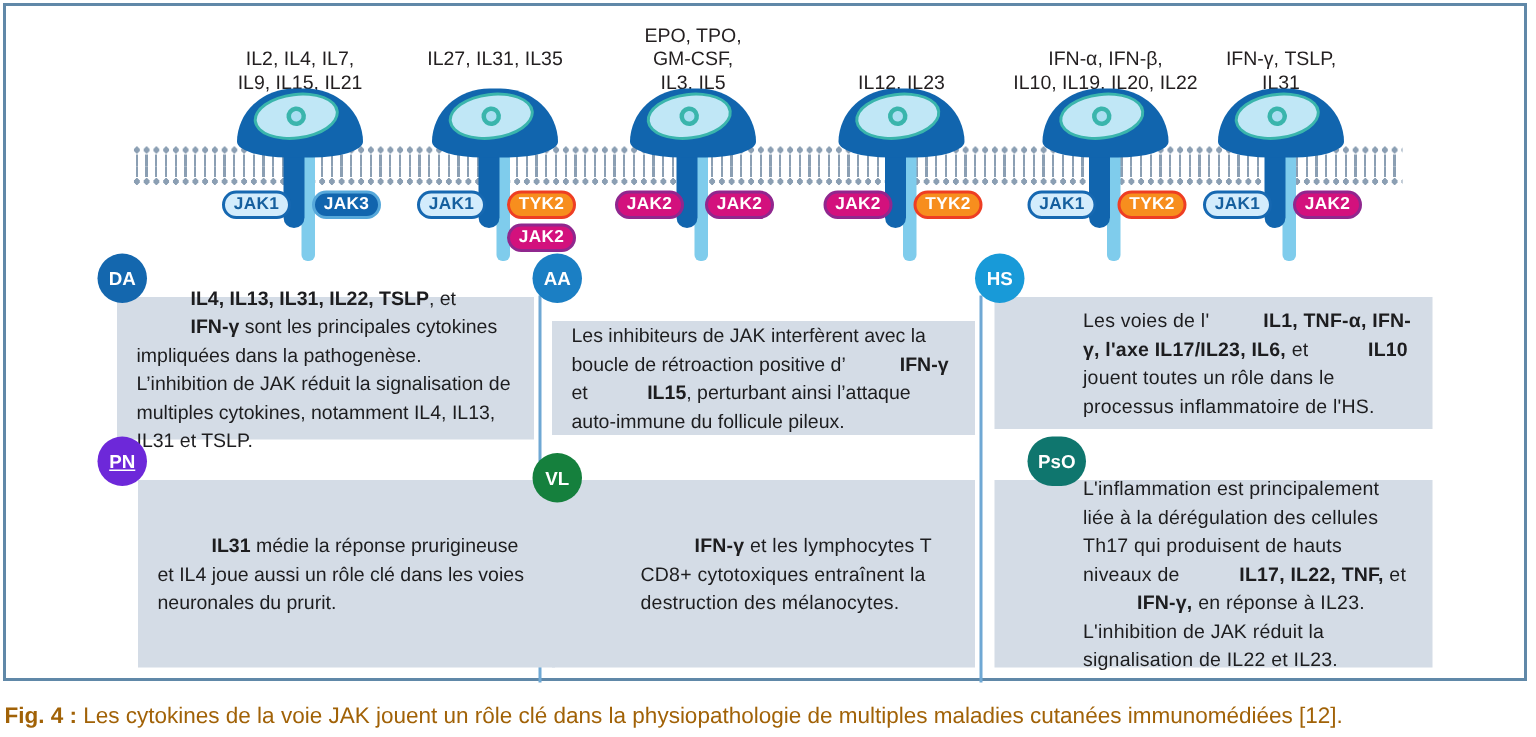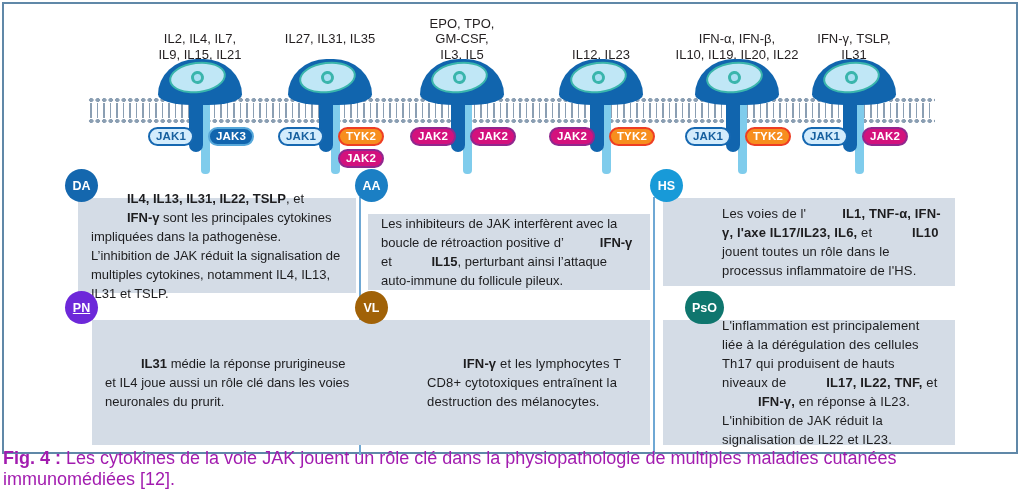--- a/index.html
+++ b/index.html
@@ -30,21 +30,21 @@
   
   .divider{position:absolute;top:197px;width:2px;height:258px;background:#6fa8d4;}
   
   .info-box{position:absolute;background:#d4dce6;display:flex;align-items:center;box-sizing:border-box;}
   .box-text{width:100%;padding:2px 12px 2px 13px;font-size:13px;line-height:19px;color:#1d1d1f;}
   .box-text .b{font-weight:bold;padding-left:36px;}
   .din .box-text{letter-spacing:.15px;margin-left:46px;}
   .disease-badge{position:absolute;width:33px;height:33px;border-radius:17px;color:#fff;
                  font-size:12.5px;font-weight:bold;display:flex;align-items:center;justify-content:center;}
   
-  .caption{position:absolute;left:3px;top:448px;width:1015px;font-size:18px;color:#a21caf;}
+  .caption{position:absolute;left:3px;top:469px;width:1015px;font-size:15px;color:#a16207;}
   .caption .cap-b{font-weight:bold;}
 </style>
 </head>
 <body>
 
 <div id="stage">
   <div class="fig-border"></div>
 
   <div id="membrane">
     <div class="m-strip m-heads-top"></div>
@@ -168,21 +168,21 @@
         <div class="box-text"><span>Les voies de l'</span><span class="b">IL1, TNF-α, IFN-γ, l'axe IL17/IL23, IL6,</span><span> et </span><span class="b">IL10</span><span> jouent toutes un rôle dans le processus inflammatoire de l'HS.</span></div>
       </div>
       <div class="disease-badge" style="left: 650px; top: 169px; background: rgb(24, 154, 216); width: 33px;">HS</div>
       <div class="info-box" style="left: 92px; top: 320px; width: 278px; height: 125px;">
         <div class="box-text"><span class="b">IL31</span><span> médie la réponse prurigineuse et IL4 joue aussi un rôle clé dans les voies neuronales du prurit.</span></div>
       </div>
       <div class="disease-badge" style="left: 65px; top: 291px; background: #6d28d9; width: 33px; text-decoration: underline;">PN</div>
       <div class="info-box din" style="left: 368px; top: 320px; width: 282px; height: 125px;">
         <div class="box-text"><span class="b">IFN-γ</span><span> et les lymphocytes T CD8+ cytotoxiques entraînent la destruction des mélanocytes.</span></div>
       </div>
-      <div class="disease-badge" style="left: 355px; top: 291px; background: #a16207; width: 33px;">VL</div>
+      <div class="disease-badge" style="left: 355px; top: 302px; background: #15803d; width: 33px;">VL</div>
       <div class="info-box din" style="left: 663px; top: 320px; width: 292px; height: 125px;">
         <div class="box-text"><span>L'inflammation est principalement liée à la dérégulation des cellules Th17 qui produisent de hauts niveaux de </span><span class="b">IL17, IL22, TNF,</span><span> et </span><span class="b">IFN-γ,</span><span> en réponse à IL23. L'inhibition de JAK réduit la signalisation de IL22 et IL23.</span></div>
       </div>
       <div class="disease-badge" style="left: 685px; top: 291px; background: #0f766e; width: 39px;">PsO</div>
     </div>
 
   <div class="caption">
     <span class="cap-b">Fig. 4 :</span>
     <span>Les cytokines de la voie JAK jouent un rôle clé dans la physiopathologie de multiples maladies cutanées immunomédiées [12].</span>
   </div>

